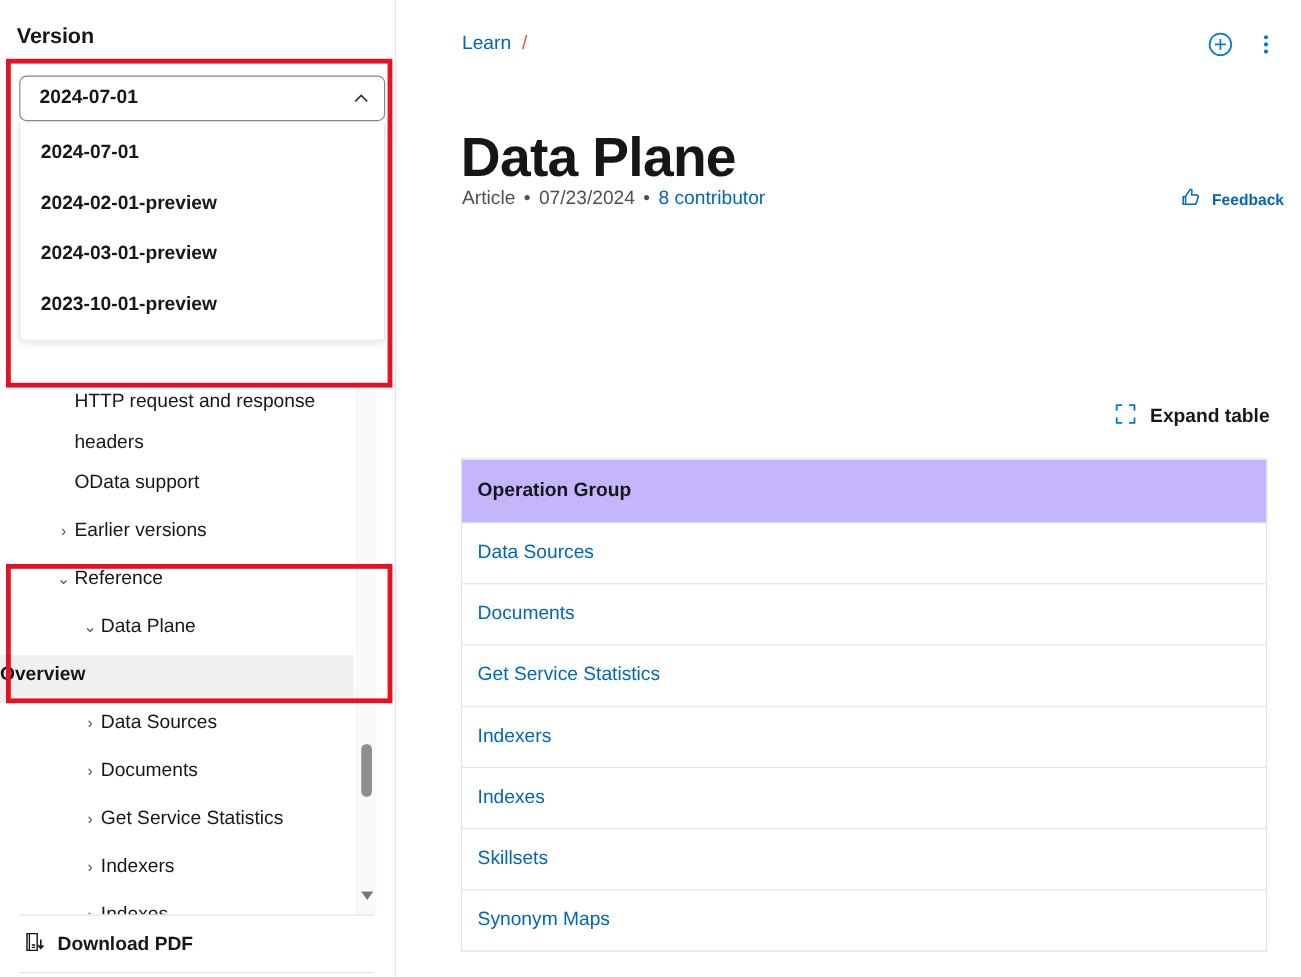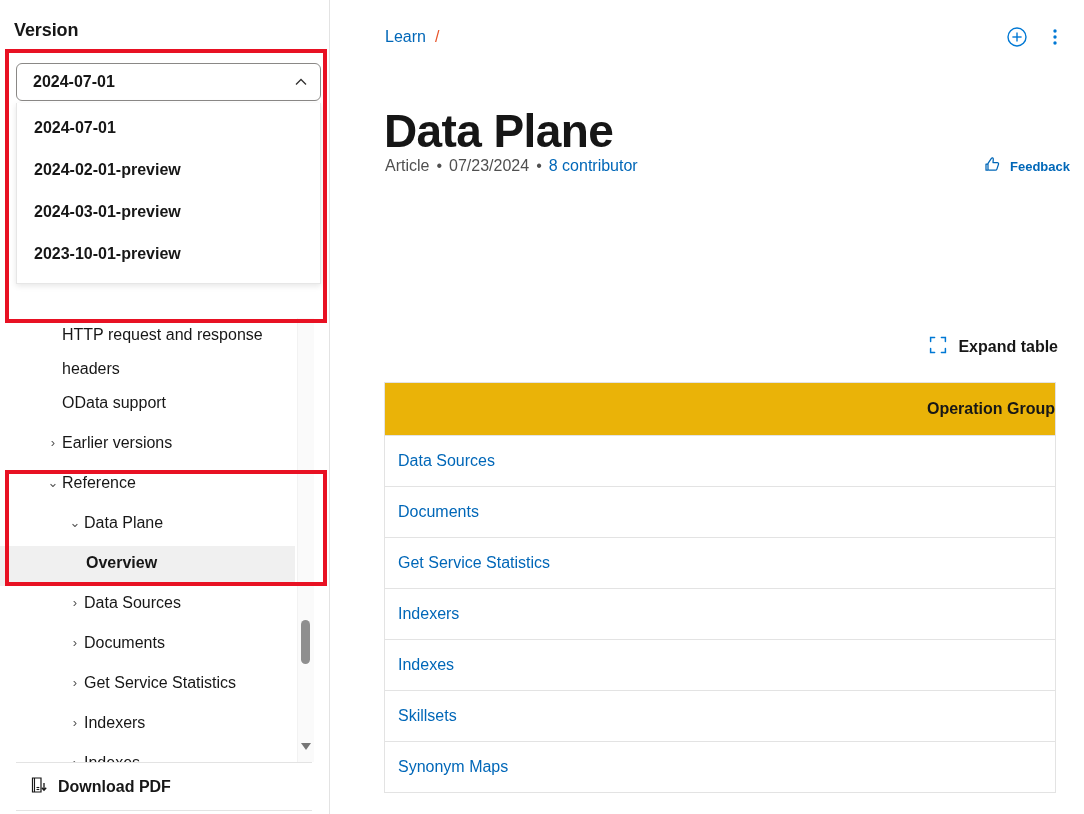--- a/index.html
+++ b/index.html
@@ -73,21 +73,21 @@
   }
   .nav-item .twisty {
     width: 18px; flex: 0 0 18px; text-align: center;
     color: #545454; font-size: 13px; line-height: 34px;
     display: inline-block;
   }
   .nav-item .nav-label { display: block; }
   .nav-item.lvl1 { padding-left: 44px; }
   .nav-item.lvl1-np { padding-left: 62px; }
   .nav-item.lvl2 { padding-left: 66px; }
-  .nav-item.lvl3 { padding-left: 86px; }
+  .nav-item.lvl3 { }
   .nav-item.selected {
     background: #f0f0f0;
     font-weight: 700;
   }
   .nav-item.wrap { line-height: 34px; }
   .nav-item.wrap .nav-label { max-width: 235px; }
 
   
   #sb-track {
     position: absolute; left: 297px; top: 318px;
@@ -104,21 +104,21 @@
   #sb-arrow-down {
     position: absolute; left: 299px; top: 739px;
     width: 14px; height: 14px; cursor: pointer;
   }
 
   #sidebar-divider-top {
     position: absolute; left: 16px; top: 762px;
     width: 296px; height: 1px; background: #e3e3e3;
   }
   #download-pdf {
-    position: absolute; left: 30px; top: 776px;
+    position: absolute; left: 20px; top: 776px;
     display: flex; align-items: center; gap: 10px;
     font-size: 16px; font-weight: 700; color: #171717;
     cursor: pointer;
   }
   #sidebar-divider-bottom {
     position: absolute; left: 16px; top: 810px;
     width: 296px; height: 1px; background: #e3e3e3;
   }
 
   
@@ -186,25 +186,25 @@
   }
 
   #op-table {
     position: absolute; left: 54px; top: 382px;
     width: 672px;
     border-collapse: collapse;
     border: 1px solid #e3e3e3;
     table-layout: fixed;
   }
   #op-table th {
-    text-align: right;
+    text-align: left;
     font-size: 16px; font-weight: 700; color: #171717;
     padding: 17px 0 17px 13px;
     border-bottom: 1px solid #e3e3e3;
-    background: #eab308;
+    background: #c4b5fd;
   }
   #op-table td {
     padding: 16px 0 16px 13px;
     border-bottom: 1px solid #e3e3e3;
     font-size: 16px;
   }
   #op-table tr:last-child td { border-bottom: none; }
   #op-table td a {
     color: #0067b8; text-decoration: none; cursor: pointer;
   }

